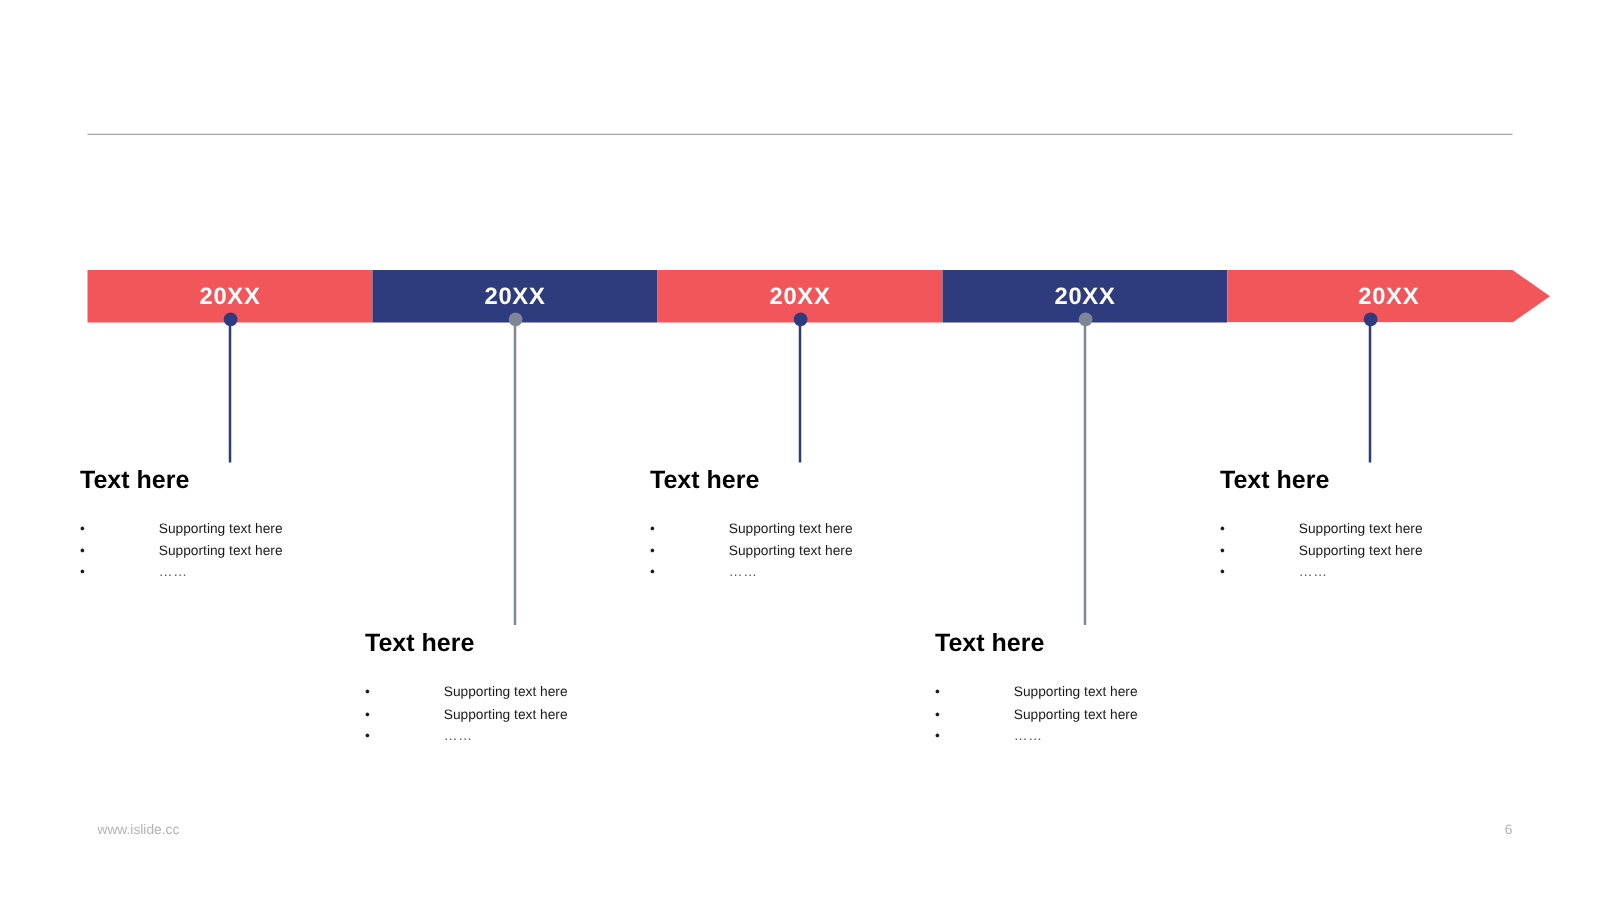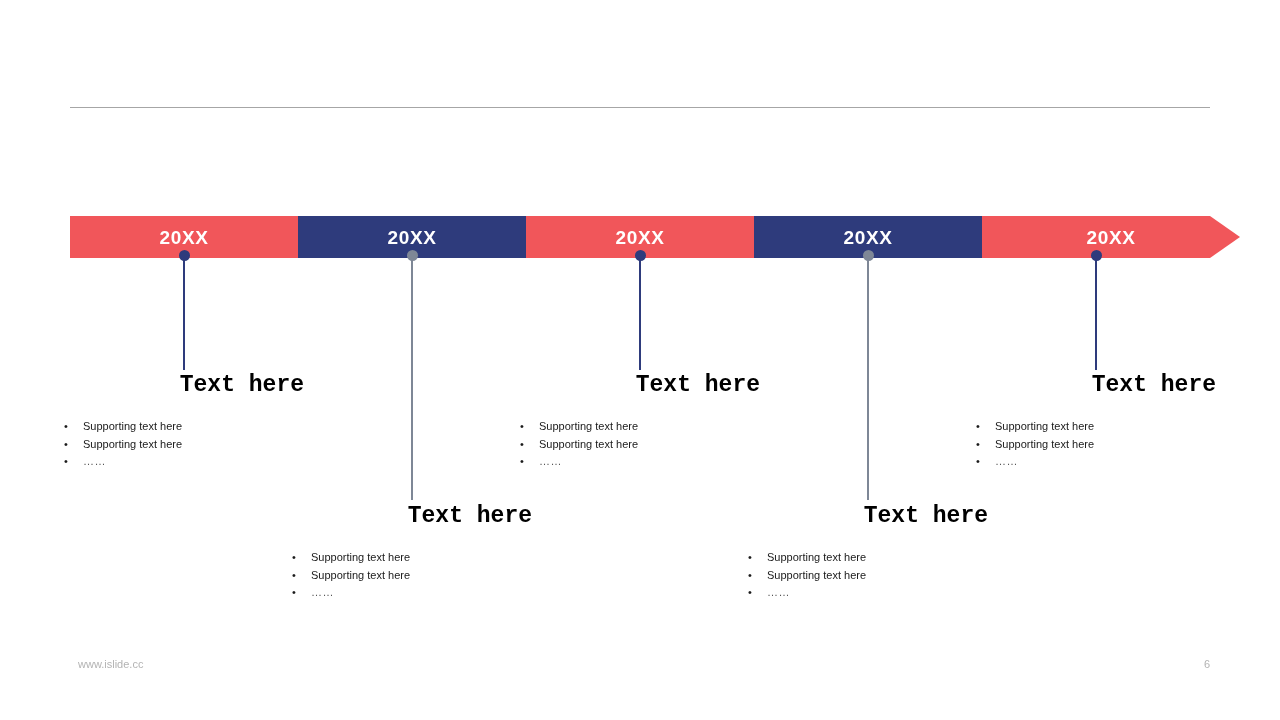--- a/index.html
+++ b/index.html
@@ -82,46 +82,46 @@
   }
   .connector.up   .conn-stem { height: 115px; }
   .connector.down .conn-stem { height: 245px; }
 
   
   .block {
     position: absolute;
     width: 240px;
   }
   .block-title {
-    text-align: right;
-    font-size: 23px;
+    text-align: left;
+    font-size: 20px;
     font-weight: bold;
     color: #000000;
     line-height: 1.1;
     margin-bottom: 20px;
-    font-family: Liberation Mono, monospace;
+    font-family: Liberation Sans, sans-serif;
   }
   .bullets { list-style: none; padding: 0; margin: 0; }
   .bullet-row {
     display: flex;
     align-items: baseline;
     font-size: 11px;
     color: #1a1a1a;
     line-height: 17.5px;
     font-family: "Liberation Sans", sans-serif;
   }
   .bullet-mark {
     width: 19px;
     flex: 0 0 19px;
     text-align: left;
     font-size: 11px;
     line-height: 17.5px;
     color: #1a1a1a;
   }
-  .bullet-text { flex: 1 1 auto; }
+  .bullet-text { flex: 1 1 auto; margin-left: 44px; }
   .bullet-row.faded .bullet-text { color: #555555; letter-spacing: 0.5px; }
 
   
   #footer-url {
     position: absolute;
     left: 78px;
     top: 658px;
     font-size: 11px;
     color: #b3b3b3;
     font-family: "Liberation Sans", sans-serif;

